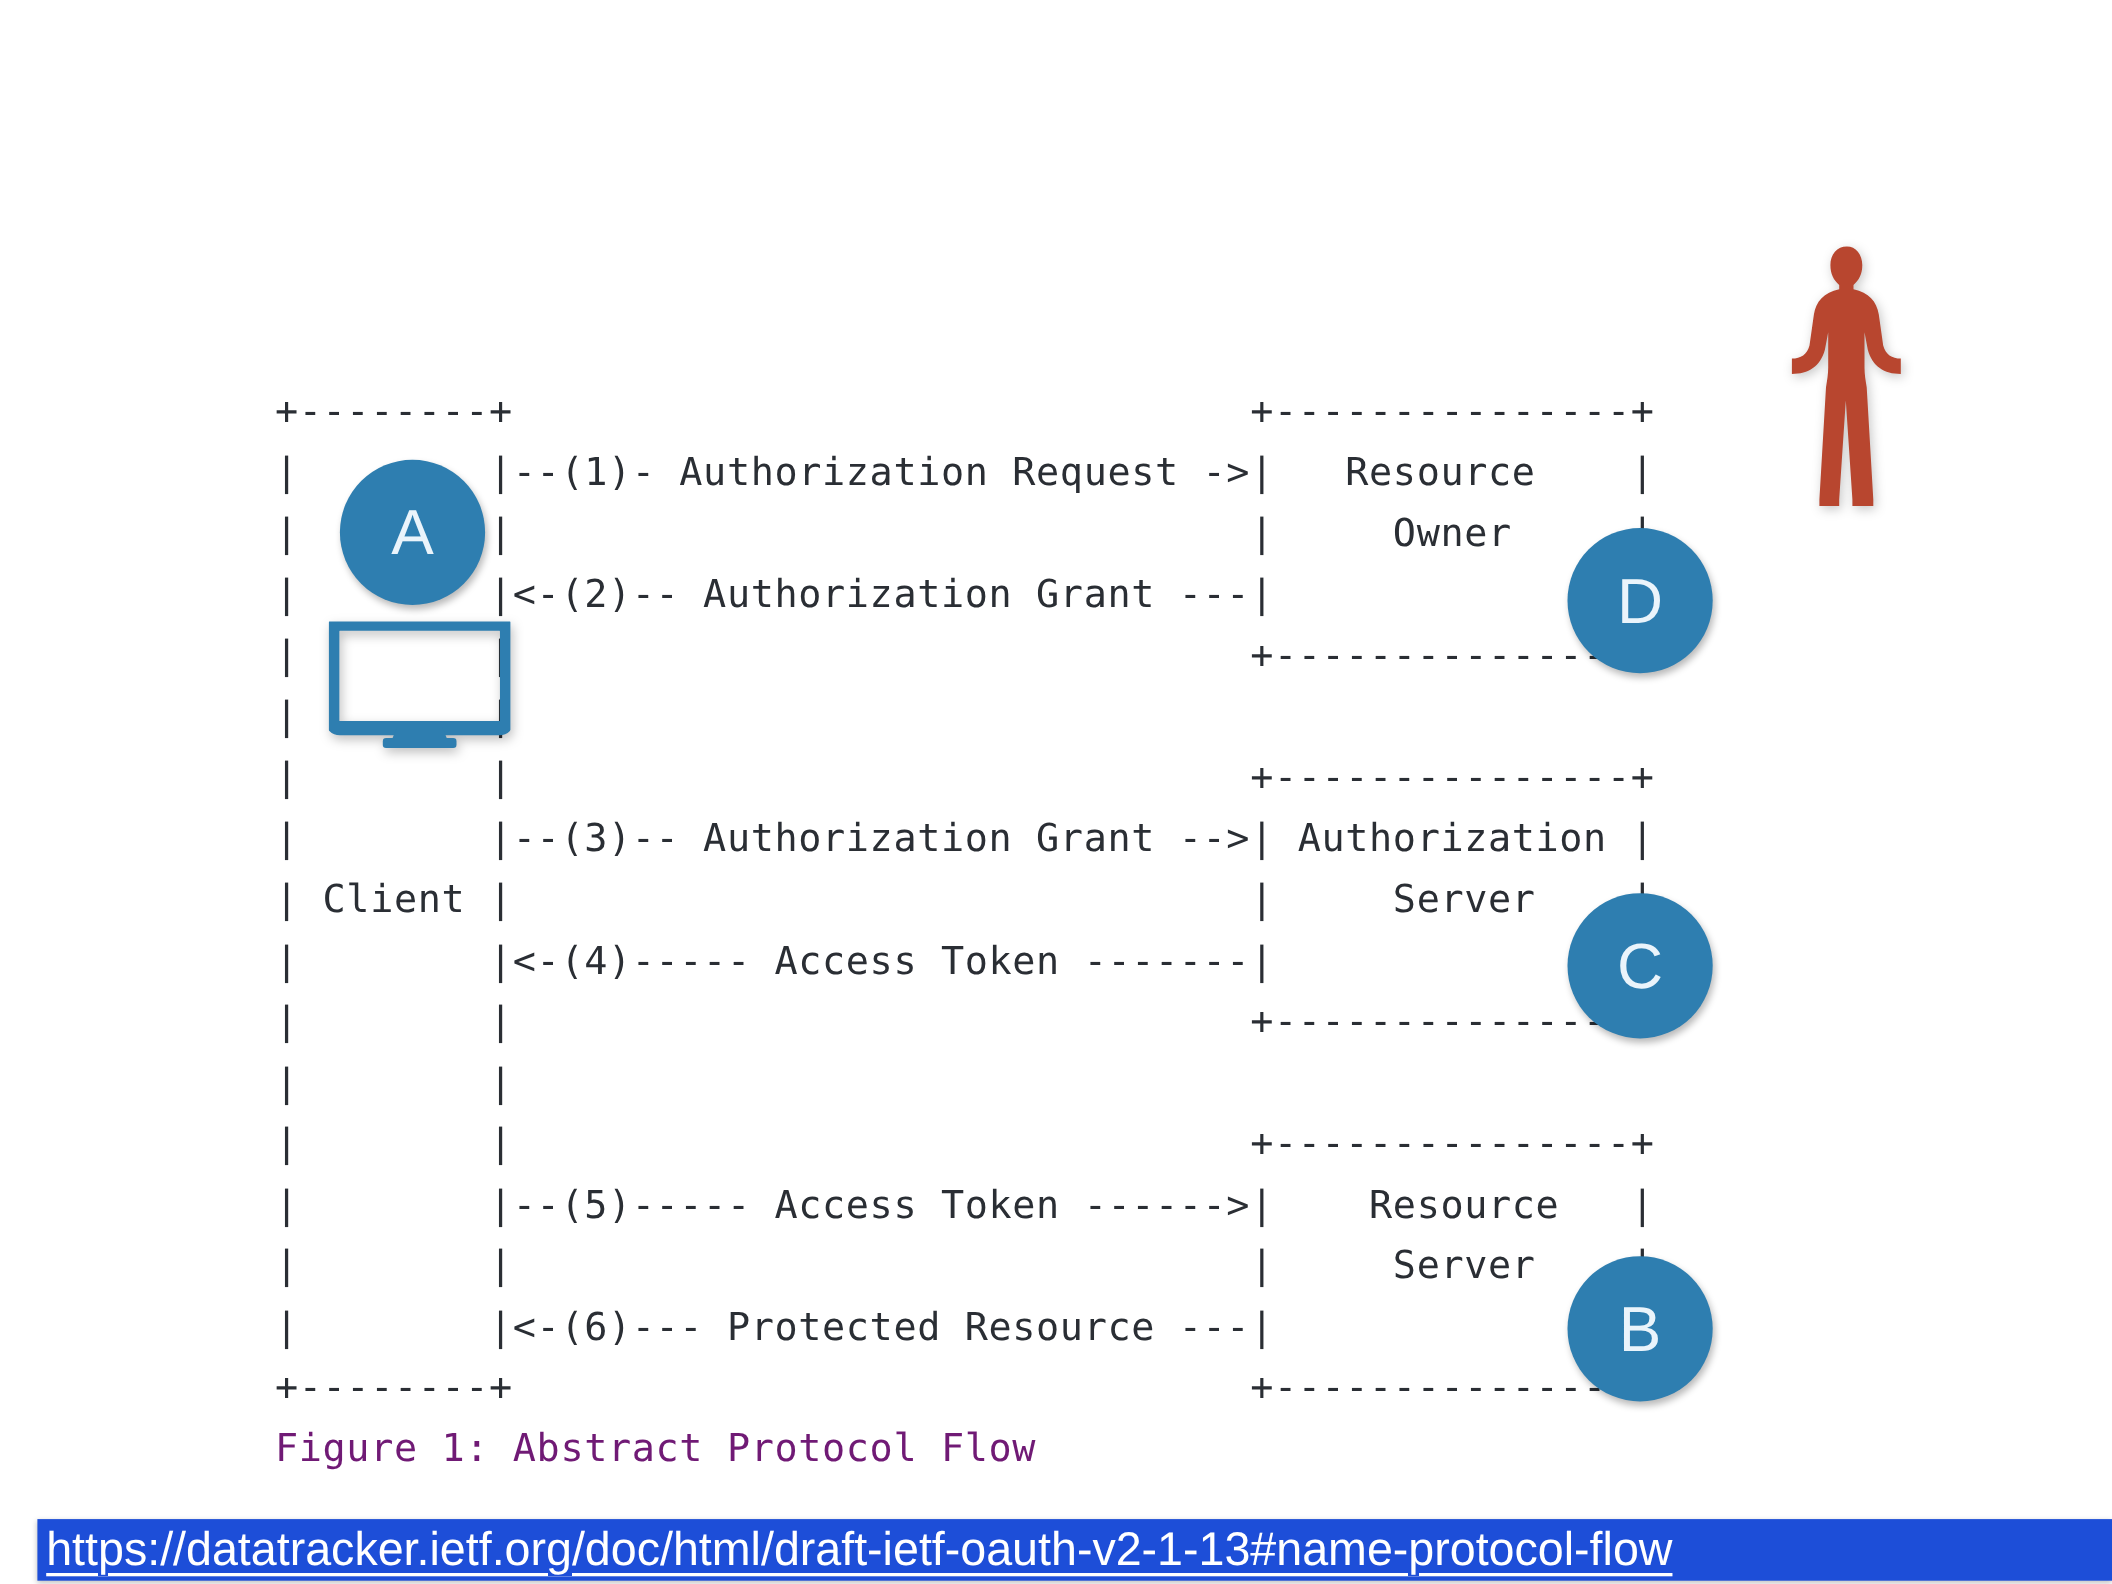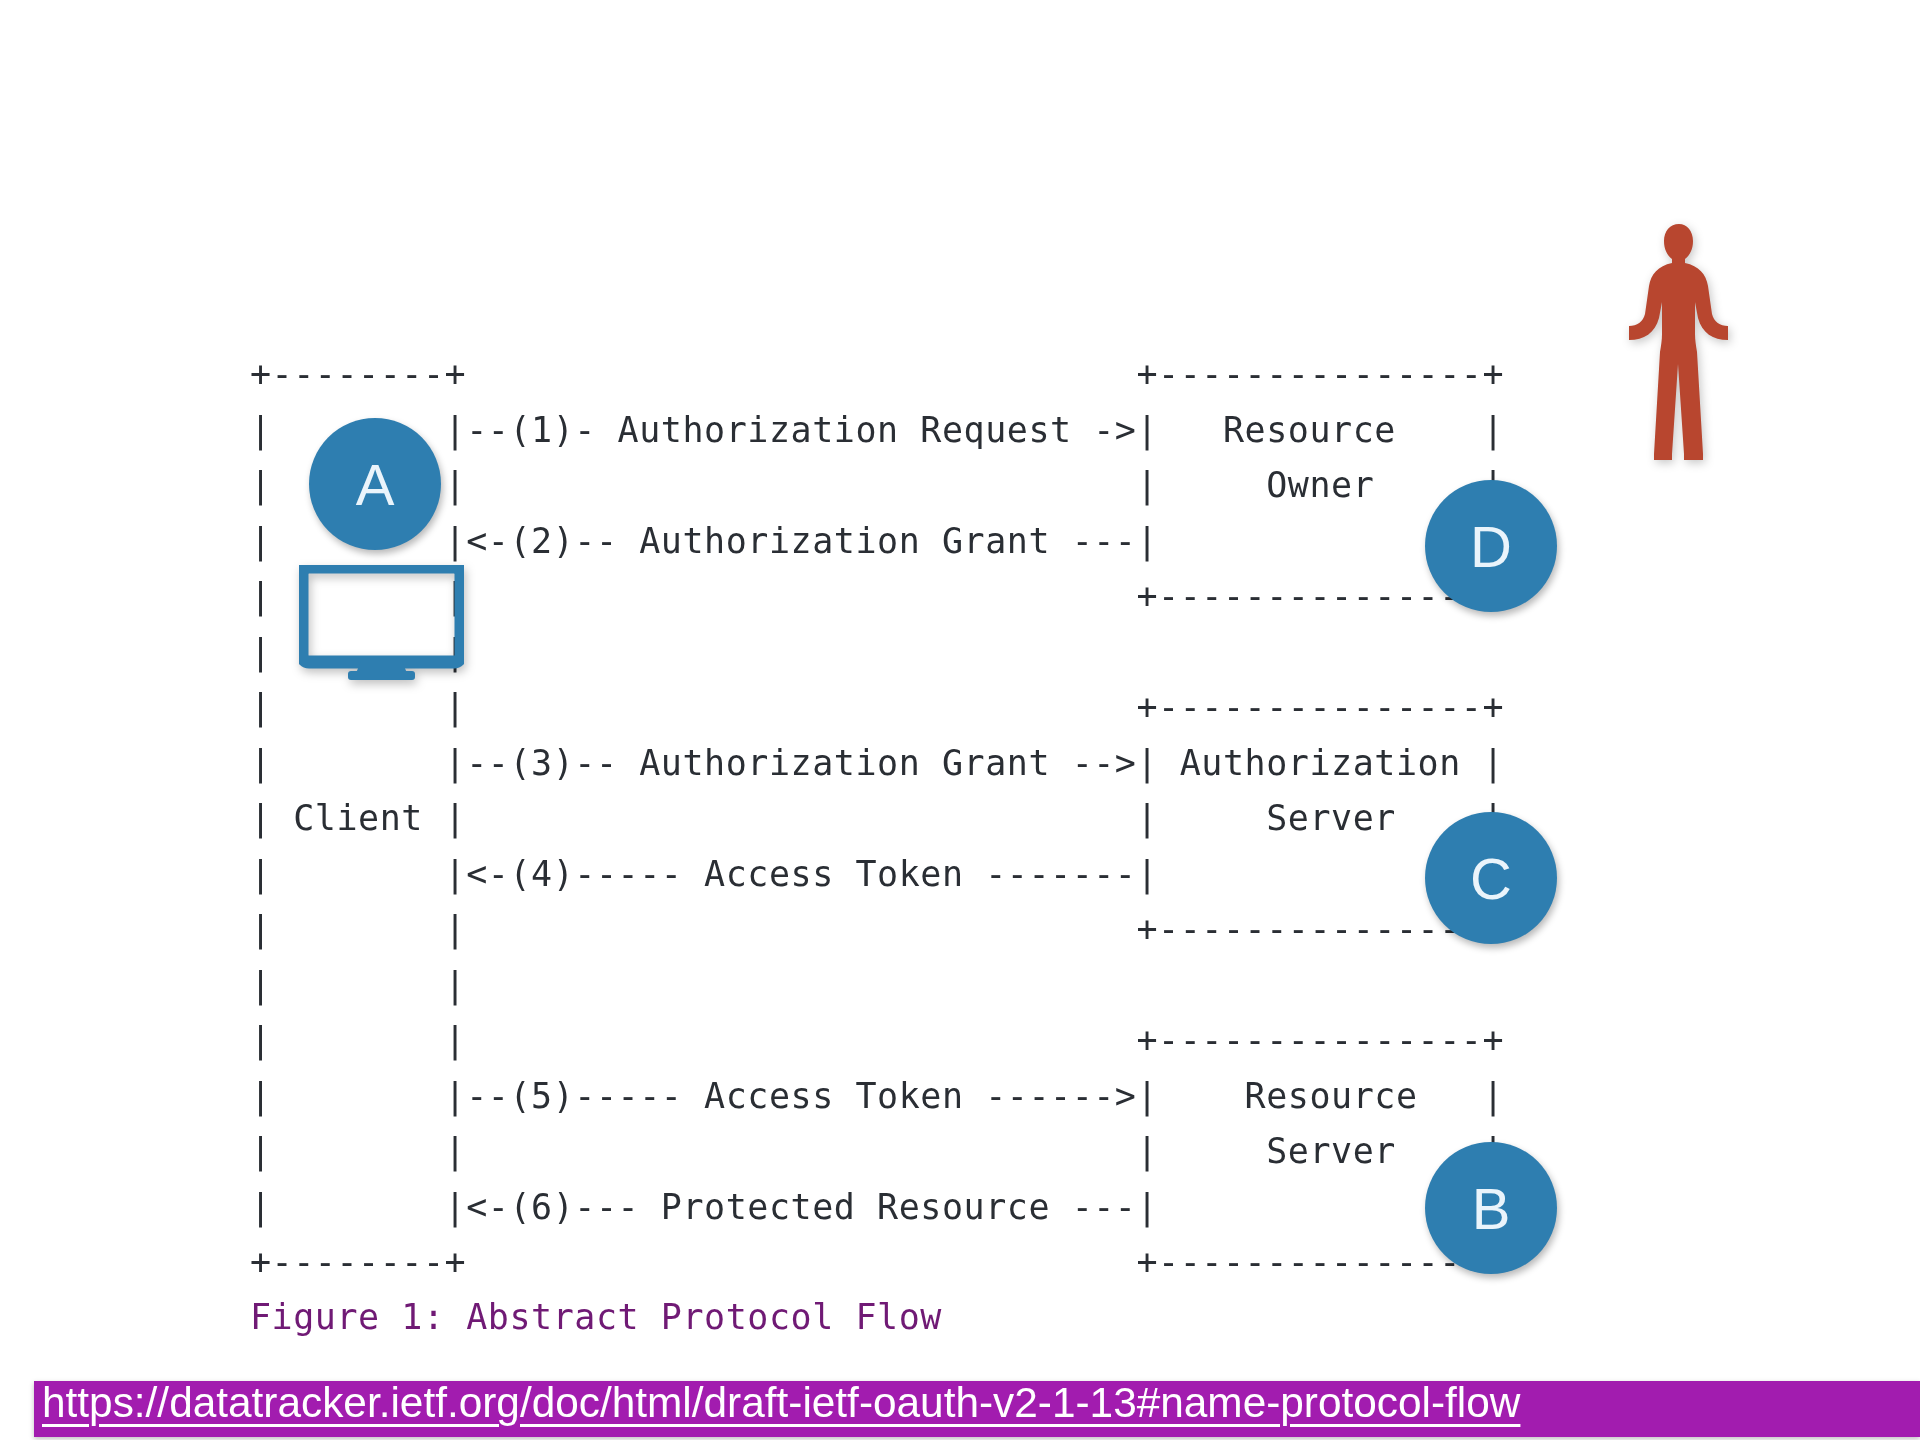--- a/index.html
+++ b/index.html
@@ -80,23 +80,23 @@
   }
   
   .person{
     position:absolute;left:1627px;top:222px;width:105px;height:240px;
     filter:drop-shadow(2px 3px 5px rgba(0,0,0,.22));
   }
 
   
   .url-bar{
     position:absolute;left:34px;top:1381px;width:1886px;height:56px;
-    background:#a21caf;
+    background:#1d4ed8;
     box-shadow:0 2px 5px rgba(0,0,0,.25);
-    display:flex;
+    display:flex;align-items:center;
   }
   .url-text{
     color:#ffffff;
     font-family:"Liberation Sans", sans-serif;
     font-size:43px;
     line-height:1;
     text-decoration:underline;
     text-underline-offset:7px;
     text-decoration-thickness:3px;
     white-space:nowrap;

